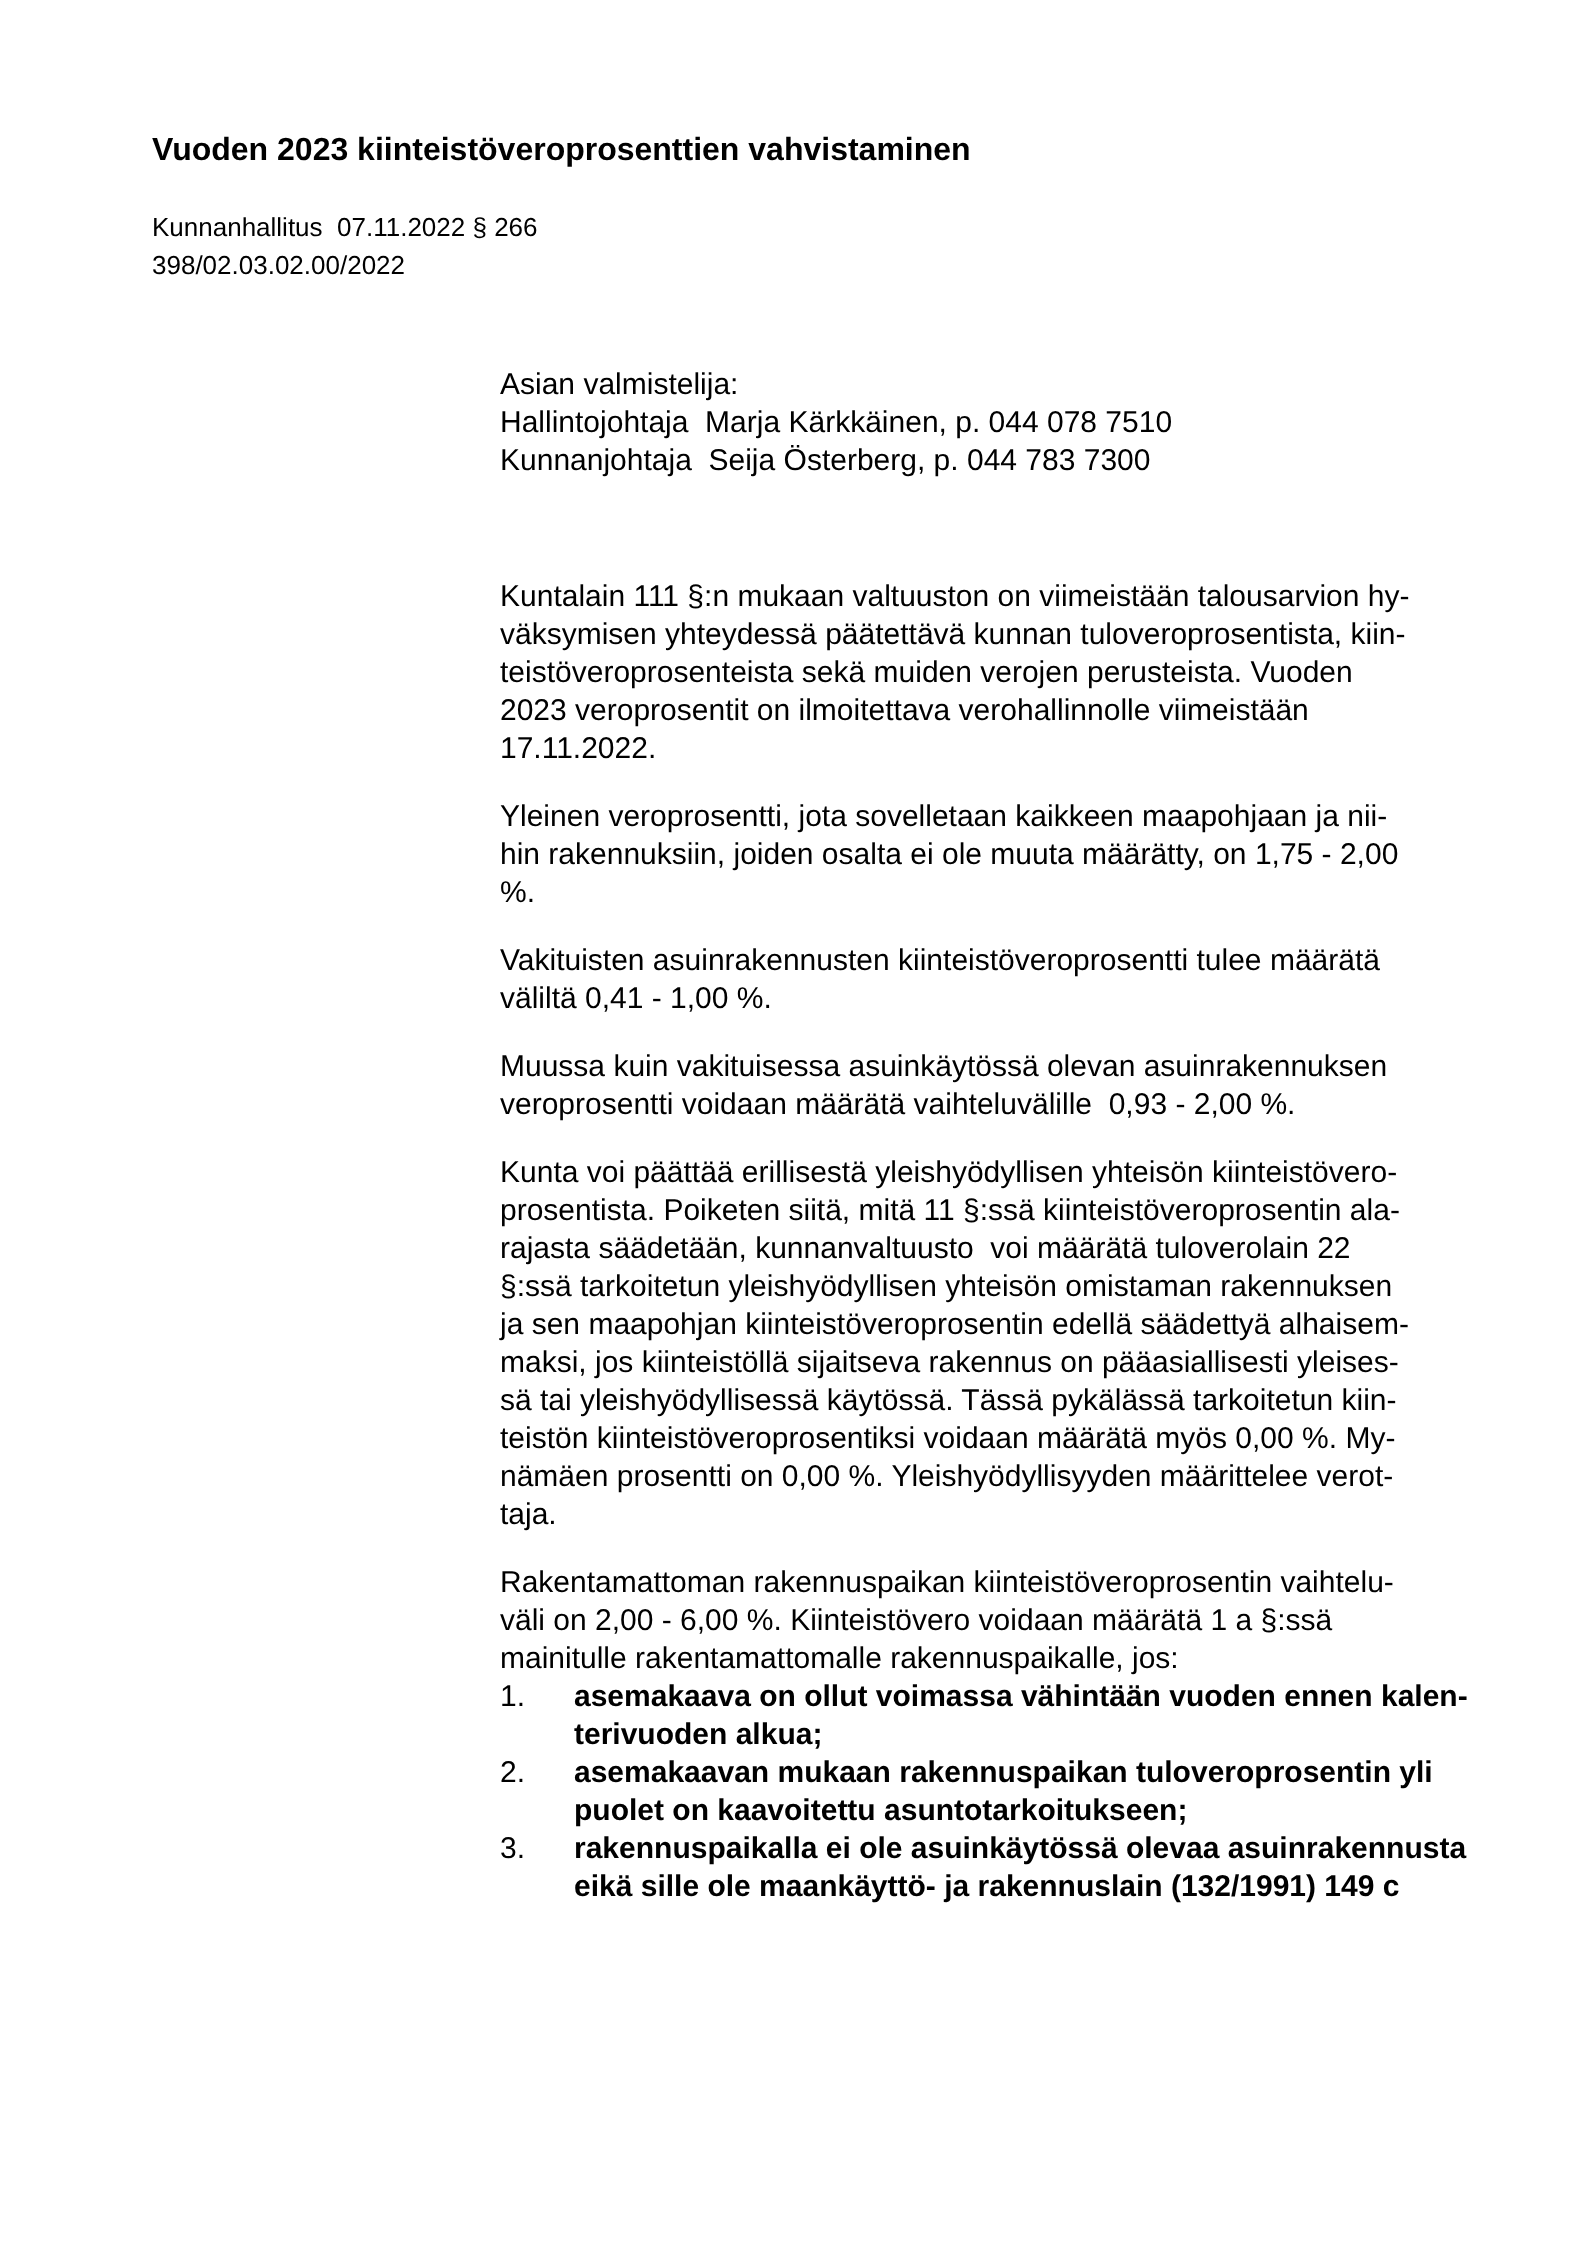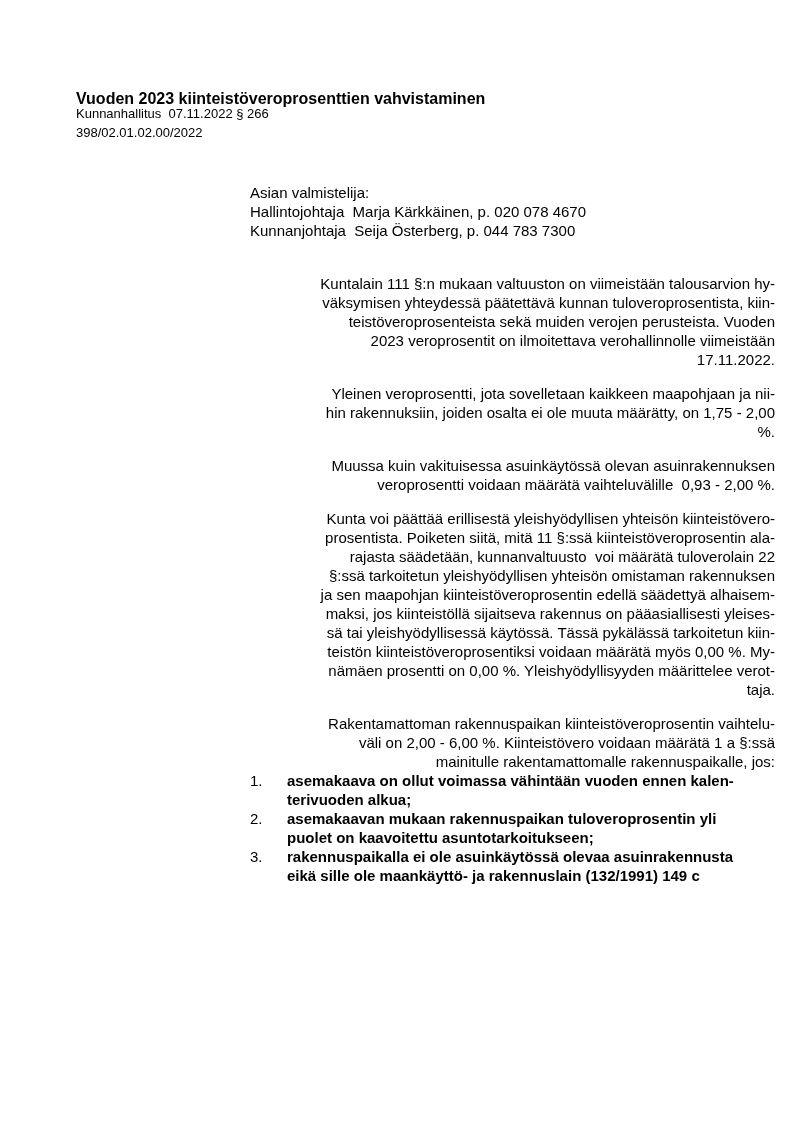--- a/index.html
+++ b/index.html
@@ -20,44 +20,42 @@
     background: #ffffff;
   }
   .title {
     position: absolute;
     left: 76px;
     top: 66px;
     font-size: 16px;
     font-weight: bold;
     line-height: 19px;
     white-space: pre-wrap;
-    margin-top: 23px;
   }
   .header-block {
     position: absolute;
     left: 76px;
     top: 104px;
     font-size: 13px;
     line-height: 19px;
   }
   .header-block div { white-space: pre-wrap; }
   .body {
     position: absolute;
     left: 250px;
     top: 183px;
     width: 525px;
     font-size: 15px;
     line-height: 19px;
   }
-  .preparer { margin-bottom: 34px; }
+  .preparer { margin-bottom: 49px; }
   .preparer div { white-space: pre-wrap; }
   .para {
     white-space: pre-wrap;
     margin-bottom: 15px;
-    text-align: right;
   }
   .para:last-child { margin-bottom: 0; }
   .list-item {
     display: flex;
     align-items: flex-start;
   }
   .list-item .num {
     width: 37px;
     flex: 0 0 37px;
     white-space: pre;
@@ -70,40 +68,42 @@
 </style>
 </head>
 <body>
 
 <div class="page">
 
   <h1 class="title">Vuoden 2023 kiinteistöveroprosenttien vahvistaminen</h1>
 
   <div class="header-block">
     <div>Kunnanhallitus  07.11.2022 § 266</div>
-    <div>398/02.01.02.00/2022</div>
+    <div>398/02.03.02.00/2022</div>
   </div>
 
   <div class="body">
 
     <div class="preparer">
       <div>Asian valmistelija:</div>
-      <div>Hallintojohtaja  Marja Kärkkäinen, p. 020 078 4670
+      <div>Hallintojohtaja  Marja Kärkkäinen, p. 044 078 7510
 Kunnanjohtaja  Seija Österberg, p. 044 783 7300</div>
     </div>
 
     <div>
         <div class="para">Kuntalain 111 §:n mukaan valtuuston on viimeistään talousarvion hy-
 väksymisen yhteydessä päätettävä kunnan tuloveroprosentista, kiin-
 teistöveroprosenteista sekä muiden verojen perusteista. Vuoden
 2023 veroprosentit on ilmoitettava verohallinnolle viimeistään
 17.11.2022.</div>
         <div class="para">Yleinen veroprosentti, jota sovelletaan kaikkeen maapohjaan ja nii-
 hin rakennuksiin, joiden osalta ei ole muuta määrätty, on 1,75 - 2,00
 %.</div>
+        <div class="para">Vakituisten asuinrakennusten kiinteistöveroprosentti tulee määrätä
+väliltä 0,41 - 1,00 %.</div>
         <div class="para">Muussa kuin vakituisessa asuinkäytössä olevan asuinrakennuksen
 veroprosentti voidaan määrätä vaihteluvälille  0,93 - 2,00 %.</div>
         <div class="para">Kunta voi päättää erillisestä yleishyödyllisen yhteisön kiinteistövero-
 prosentista. Poiketen siitä, mitä 11 §:ssä kiinteistöveroprosentin ala-
 rajasta säädetään, kunnanvaltuusto  voi määrätä tuloverolain 22
 §:ssä tarkoitetun yleishyödyllisen yhteisön omistaman rakennuksen
 ja sen maapohjan kiinteistöveroprosentin edellä säädettyä alhaisem-
 maksi, jos kiinteistöllä sijaitseva rakennus on pääasiallisesti yleises-
 sä tai yleishyödyllisessä käytössä. Tässä pykälässä tarkoitetun kiin-
 teistön kiinteistöveroprosentiksi voidaan määrätä myös 0,00 %. My-

